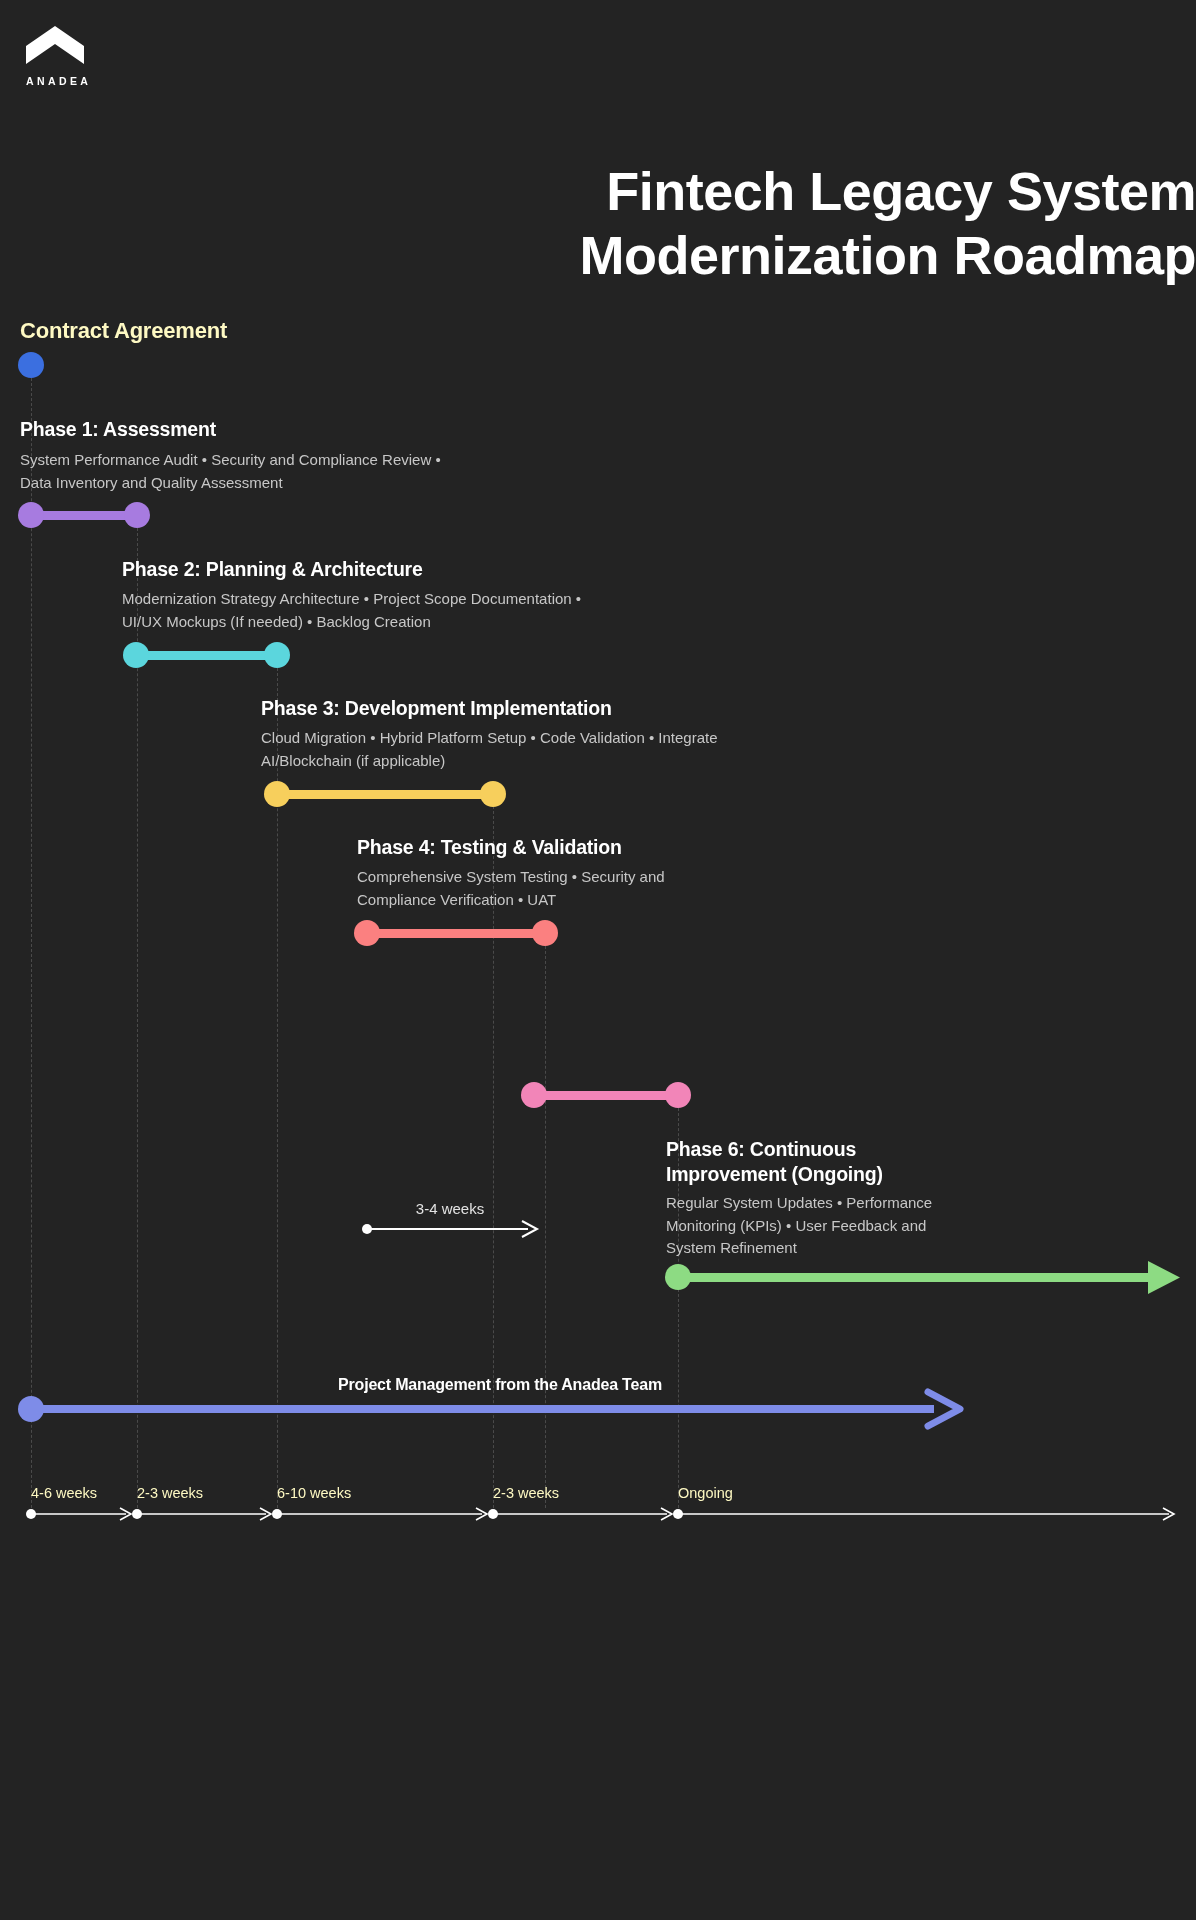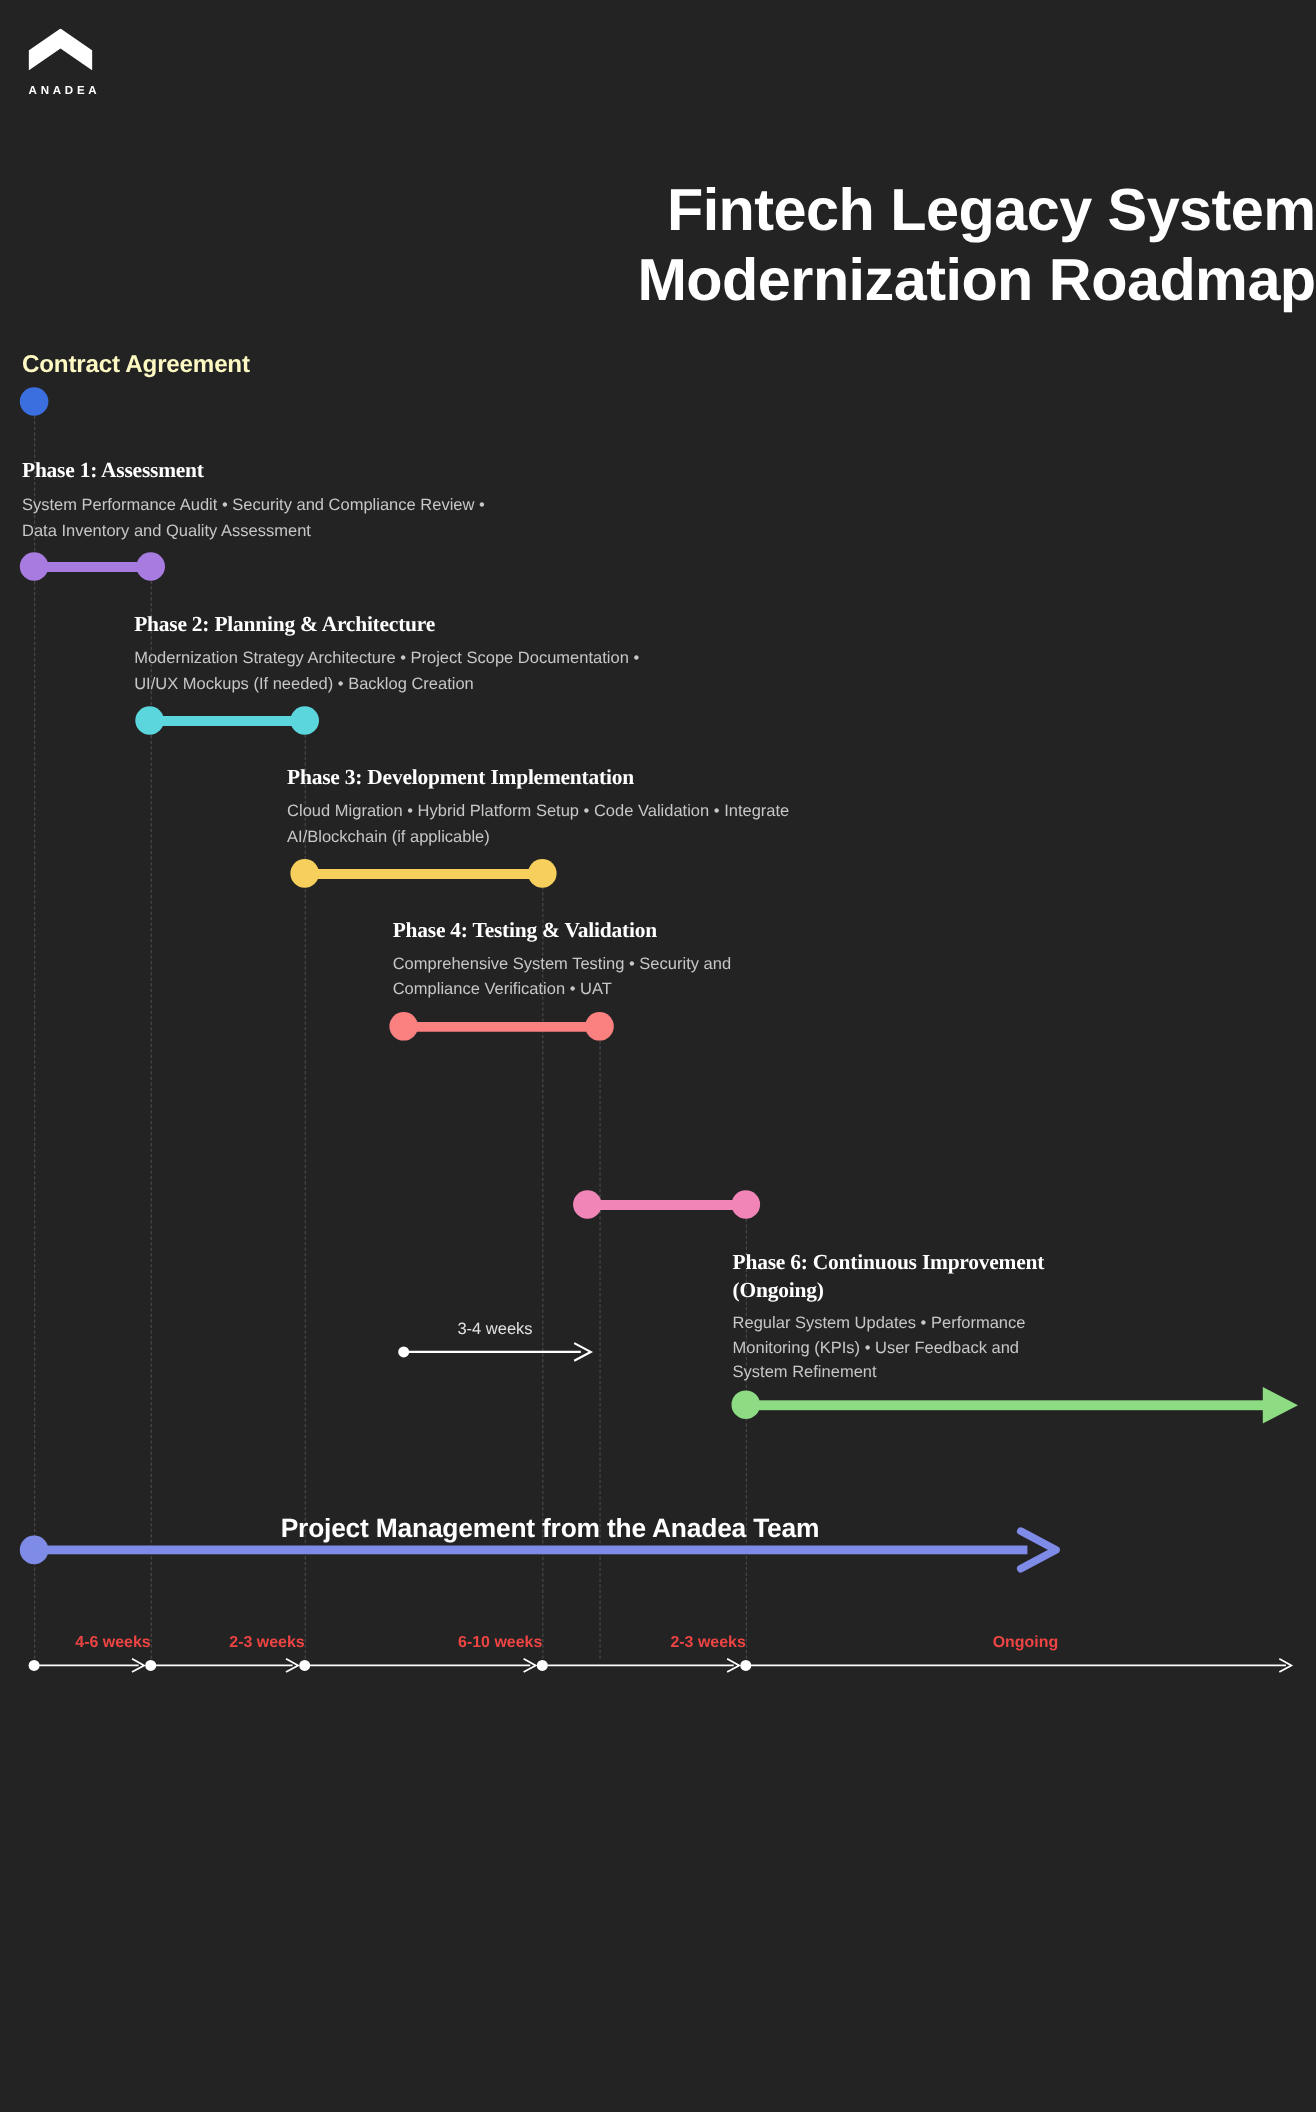--- a/index.html
+++ b/index.html
@@ -30,21 +30,20 @@
   
   .vline {
     position:absolute; width:0; border-left:1px dashed #4a4a4a;
   }
 
   
   .phase-head {
     position:absolute; color:#ffffff;
     font-size:19.5px; font-weight:700; line-height:1.28;
     letter-spacing:-0.2px;
-    font-family:Liberation Serif, serif;
   }
   .phase-desc {
     position:absolute; color:#c7c7c7;
     font-size:15px; font-weight:400; line-height:1.5;
   }
   .milestone-head {
     position:absolute; color:#fef9c3;
     font-size:22px; font-weight:700; letter-spacing:-0.2px;
   }
 
@@ -53,27 +52,27 @@
   .dot {
     position:absolute; width:26px; height:26px; border-radius:50%;
     transform:translate(-50%,-50%);
   }
 
   
   .arrow-label {
     position:absolute; color:#e3e3e3; font-size:15px; text-align:center;
   }
   .pm-label {
-    position:absolute; color:#ffffff; font-size:24px; font-weight:700;
+    position:absolute; color:#ffffff; font-size:16px; font-weight:700;
     text-align:center; letter-spacing:-0.2px;
   }
 
   
   .scale-label {
-    position:absolute; color:#ef4444; font-size:14.5px; text-align:right;font-weight:bold;
+    position:absolute; color:#fef9c3; font-size:14.5px; text-align:left;
   }
   svg.overlay {
     position:absolute; left:0; top:0; width:1196px; height:1920px;
     pointer-events:none;
   }
 </style>
 </head>
 <body>
 
 <div id="root">

